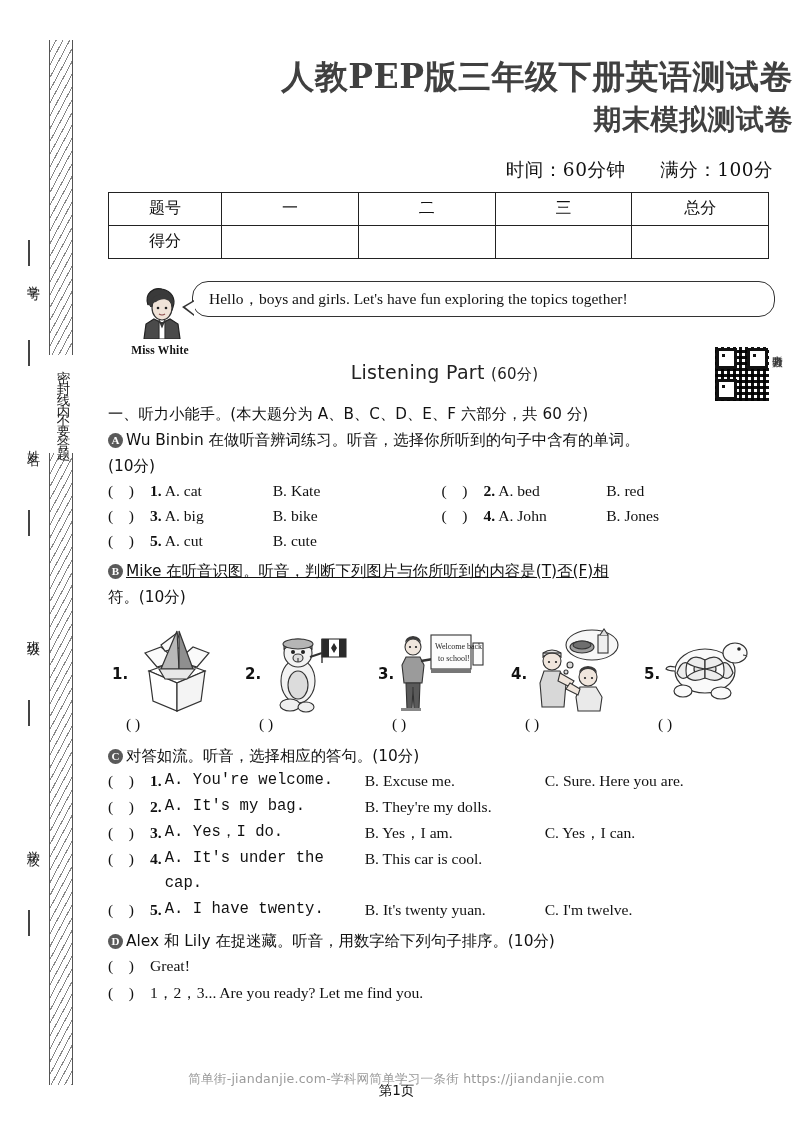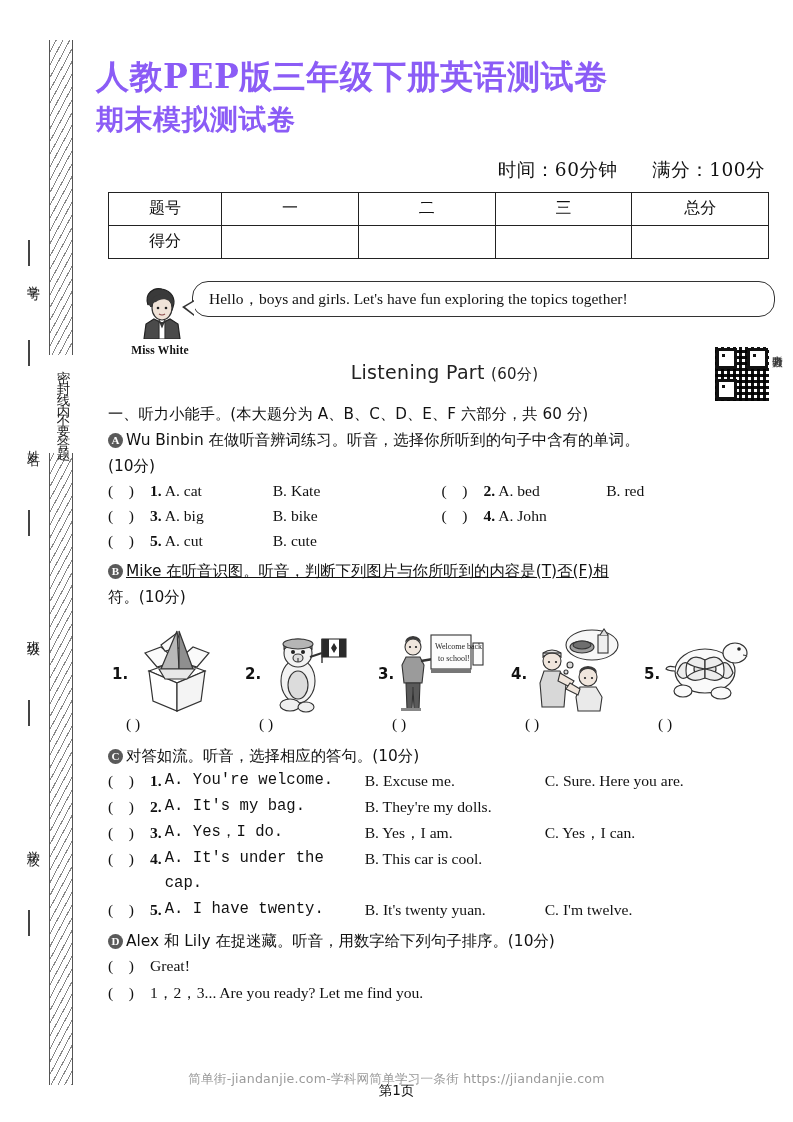--- a/index.html
+++ b/index.html
@@ -76,41 +76,41 @@
 
   
   #content {
     position: absolute;
     left: 96px; top: 0;
     width: 697px; height: 1122px;
   }
 
   
   .title-main, .title-sub {
-    text-align: left;
+    text-align: right;
     font-family: "DejaVu Serif", serif;
     font-weight: bold;
-    color: #8b5cf6;
+    color: #404040;
     letter-spacing: 0.5px;
   }
   .title-main {
     margin: 0;
     padding-top: 58px;
     font-size: 33px;
     line-height: 1.18;
   }
   .title-sub {
     margin: 0;
     padding-top: 6px;
     font-size: 28px;
     line-height: 1.2;
   }
   .meta-line {
     text-align: right;
-    padding-right: 28px;
+    padding-right: 20px;
     margin-top: 20px;
     font-size: 18.5px;
     font-family: "DejaVu Serif", serif;
     letter-spacing: 0.5px;
   }
   .meta-line .gap { display: inline-block; width: 22px; }
 
   
   .score-table-wrap {
     margin: 10px 24px 0 12px;
@@ -479,20 +479,21 @@
       <div class="opt-half">
         <span class="paren">(&nbsp;&nbsp;&nbsp;&nbsp;)</span>
           <span class="qnum">3.</span>
         <span class="oa">A. big</span>
         <span class="ob">B. bike</span>
       </div>
       <div class="opt-half">
         <span class="paren">(&nbsp;&nbsp;&nbsp;&nbsp;)</span>
           <span class="qnum">4.</span>
         <span class="oa">A. John</span>
+        <span class="ob">B. Jones</span>
       </div>
     </div>
 
     <div class="opt-row">
       <div class="opt-half">
         <span class="paren">(&nbsp;&nbsp;&nbsp;&nbsp;)</span>
           <span class="qnum">5.</span>
         <span class="oa">A. cut</span>
         <span class="ob">B. cute</span>
       </div>

